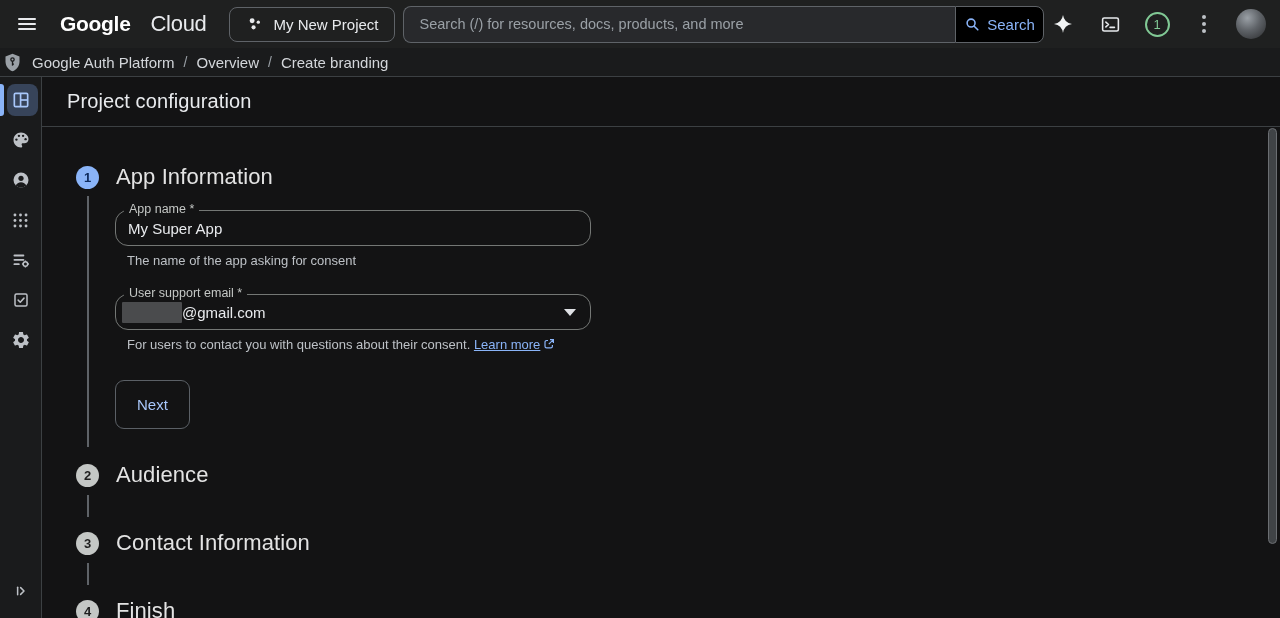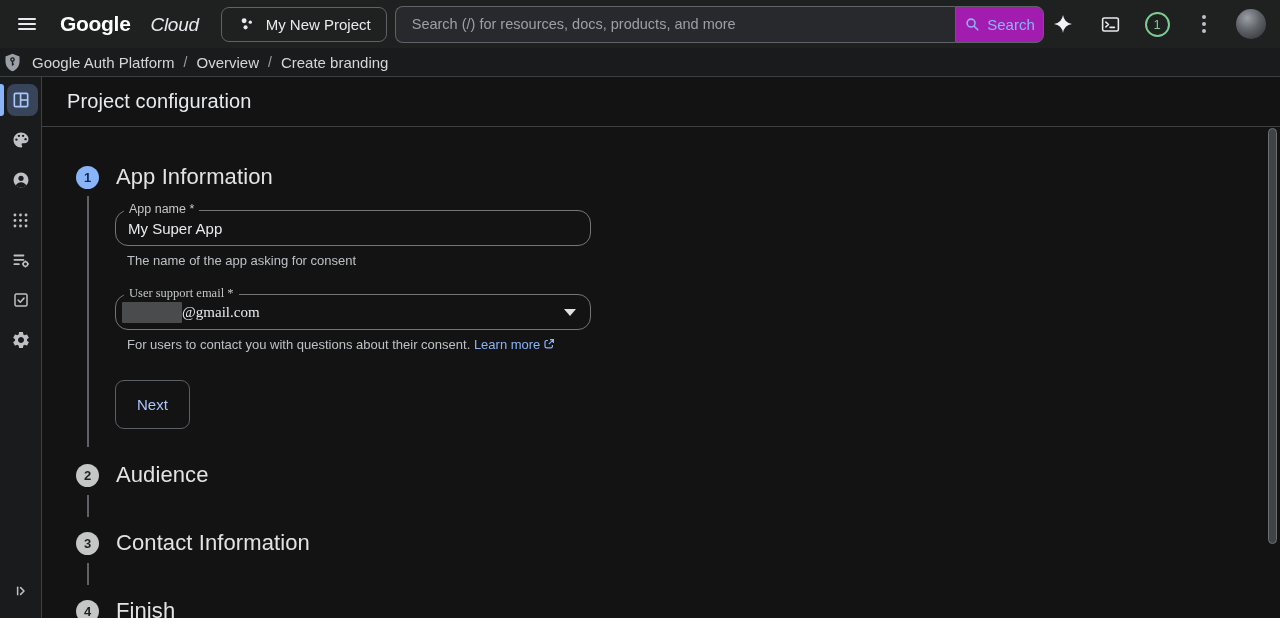--- a/index.html
+++ b/index.html
@@ -16,36 +16,36 @@
     height:48px; flex:none; background:#1f2020;
     display:flex; align-items:center; padding:0 14px 0 8px;
   }
   .hamburger {
     width:38px; height:38px; border:none; background:transparent; cursor:pointer;
     display:flex; flex-direction:column; justify-content:center; align-items:center; gap:3px;
   }
   .hamburger span { width:18px; height:2px; background:#e8eaed; border-radius:1px; }
   .logo { display:flex; align-items:baseline; gap:20px; margin:0 0 0 14px; cursor:pointer; }
   .logo-google { font-size:21px; font-weight:700; color:#fff; letter-spacing:-0.3px; }
-  .logo-cloud  { font-size:19px; font-weight:400; color:#e8eaed; letter-spacing:-0.3px;font-style:italic; }
+  .logo-cloud  { font-size:22px; font-weight:400; color:#e8eaed; letter-spacing:-0.3px; }
   .project-btn {
     margin-left:22px; height:35px; padding:0 15px; flex:none;
     display:flex; align-items:center; gap:10px;
     background:transparent; border:1px solid #5f6368; border-radius:8px;
     color:#e8eaed; font-size:15px; font-family:inherit; cursor:pointer; white-space:nowrap;
   }
   .search-group { margin-left:8px; flex:1; max-width:704px; height:37px; display:flex; }
   .search-input {
     flex:1; height:37px; background:#28292c; border:1px solid #5f6368; border-right:none;
     border-radius:8px 0 0 8px; padding:16px 16px; font-size:14.5px; font-family:inherit;
     color:#e8eaed; outline:none;
   }
   .search-input::placeholder { color:#9aa0a6; }
   .search-btn {
-    width:89px; height:37px; flex:none; background:#a21caf; border:1px solid #5f6368;
+    width:89px; height:37px; flex:none; background:#000000; border:1px solid #5f6368;
     border-radius:0 8px 8px 0; display:flex; align-items:center; justify-content:center; gap:6px;
     color:#8ab4f8; font-size:15px; font-weight:500; font-family:inherit; cursor:pointer;
   }
   .topbar-icons { margin-left:auto; display:flex; align-items:center; gap:9px; }
   .icon-btn {
     width:38px; height:38px; border:none; background:transparent; cursor:pointer;
     display:flex; align-items:center; justify-content:center; color:#e8eaed;
   }
   .badge-circle {
     width:25px; height:25px; border-radius:50%; border:2px solid #81c995;
@@ -122,31 +122,31 @@
     position:relative; display:flex; align-items:center; background:transparent;
   }
   .field-label {
     position:absolute; top:-9px; left:8px; background:#131314; padding:0 5px;
     font-size:12.5px; color:#c4c7c5; line-height:15px; white-space:nowrap;
   }
   .field input {
     width:100%; height:100%; background:transparent; border:none; outline:none;
     padding:0 12px; font-size:15px; color:#e8eaed; font-family:inherit;
   }
-  .field.select { cursor:pointer; padding:0 14px 0 6px;font-family:Liberation Serif, serif; }
+  .field.select { cursor:pointer; padding:0 14px 0 6px; }
   .redacted { width:60px; height:21px; background:#4a4b4d; border-radius:1px; flex:none; }
   .email-suffix { font-size:15px; color:#e8eaed; }
   .caret-down {
     margin-left:auto; width:0; height:0;
     border-left:6px solid transparent; border-right:6px solid transparent;
     border-top:7px solid #dfe1e5;
   }
   .helper { margin:7px 0 0 12px; font-size:13px; color:#bdc1c6; }
   .helper.gap-after { margin-bottom:26px; }
-  .helper a { color:#8ab4f8; cursor:pointer; }
+  .helper a { color:#8ab4f8; text-decoration:underline; cursor:pointer; }
   .ext-icon { margin-left:3px; vertical-align:-1px; }
 
   .next-btn {
     margin-top:28px; padding:15px 21px; background:transparent;
     border:1px solid #5b6066; border-radius:9px; cursor:pointer;
     color:#a8c7fa; font-size:15px; font-weight:500; font-family:inherit;
   }
 
   .scrollbar-thumb {
     position:absolute; right:3px; top:51px; width:9px; height:416px;

